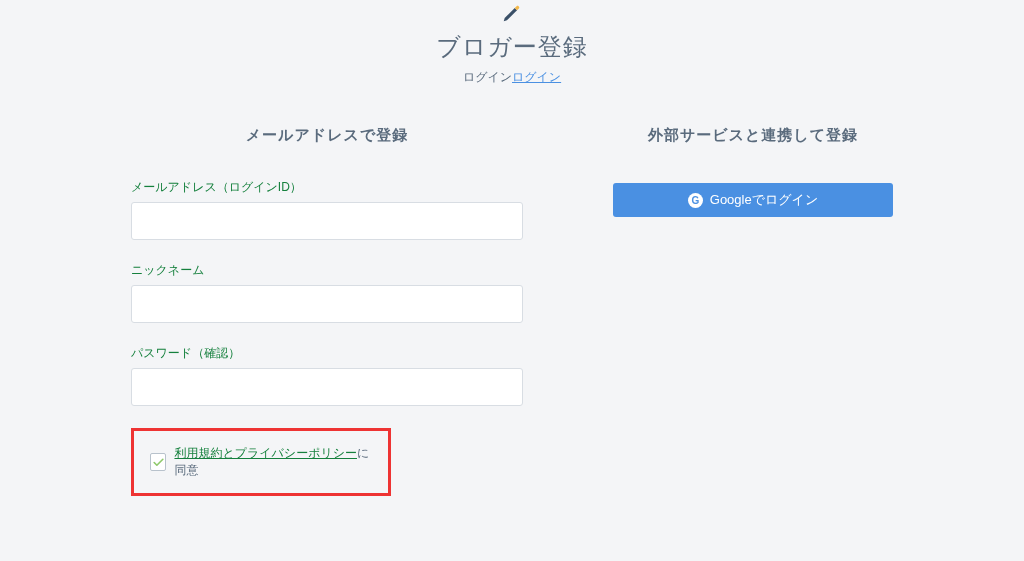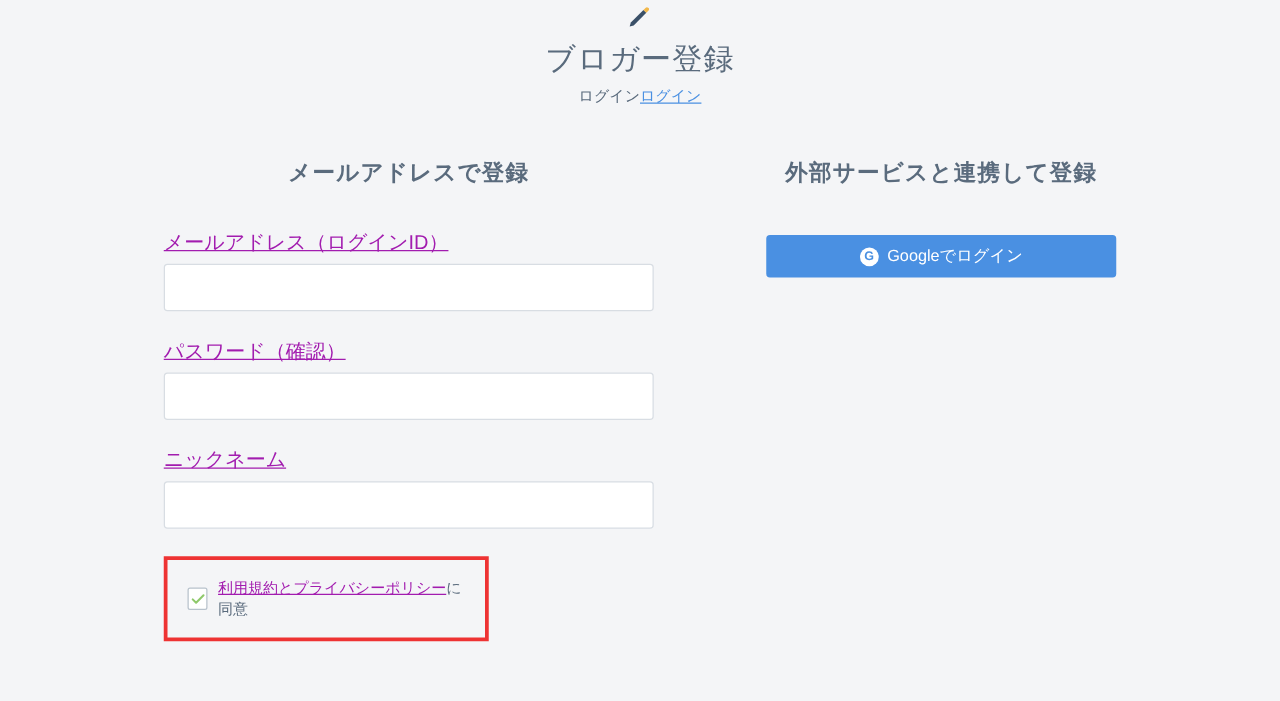--- a/index.html
+++ b/index.html
@@ -47,37 +47,36 @@
       gap: 90px;
     }
     .col {
       width: 392px;
     }
     .col-right {
       width: 280px;
     }
     .section-title {
       text-align: center;
-      font-size: 18px;
+      font-size: 15px;
       font-weight: 700;
       color: #5a6b7d;
       letter-spacing: 1px;
     }
     .form {
       margin-top: 34px;
     }
     .field {
       margin-bottom: 22px;
     }
     .field-label {
-      font-size: 16px;
-      color: #a21caf;
+      font-size: 12px;
+      color: #15803d;
       margin-bottom: 6px;
       display: block;
-      text-decoration: underline;
     }
     .input {
       width: 100%;
       height: 38px;
       border: 1px solid #d8dde3;
       border-radius: 3px;
       padding: 0 10px;
       font-size: 13px;
       background: #fff;
       color: #5a6b7d;
@@ -99,21 +98,21 @@
       width: 18px;
       height: 18px;
       border: 1px solid #b8c2cc;
       border-radius: 2px;
       display: inline-flex;
       align-items: center;
       justify-content: center;
       background: #fff;
     }
     .checkbox svg { width: 13px; height: 13px; }
-    .link { color: #a21caf; }
+    .link { color: #15803d; }
     .google-btn {
       display: flex;
       align-items: center;
       justify-content: center;
       gap: 7px;
       margin: 38px auto 0;
       width: 280px;
       height: 34px;
       background: #4a90e2;
       color: #fff;
@@ -147,26 +146,26 @@
 
   <div class="columns">
     <div class="col">
       <div class="section-title">メールアドレスで登録</div>
       <div class="form">
         <div class="field">
           <label class="field-label">メールアドレス（ログインID）</label>
           <input class="input" type="text" value="" style="">
         </div>
         <div class="field">
+          <label class="field-label">ニックネーム</label>
+          <input class="input" type="text" value="" style="">
+        </div>
+        <div class="field">
           <label class="field-label">パスワード（確認）</label>
           <input class="input" type="password" value="" style="">
-        </div>
-        <div class="field">
-          <label class="field-label">ニックネーム</label>
-          <input class="input" type="text" value="" style="">
         </div>
 
         <div class="agree-box">
           <div class="agree-inner">
             <span class="checkbox">
               <svg viewBox="0 0 24 24">
                   <path d="M4 12l5 5L20 6" stroke="#8fc96b" stroke-width="3" fill="none" stroke-linecap="round" stroke-linejoin="round"></path>
                 </svg>
             </span>
             <span>

